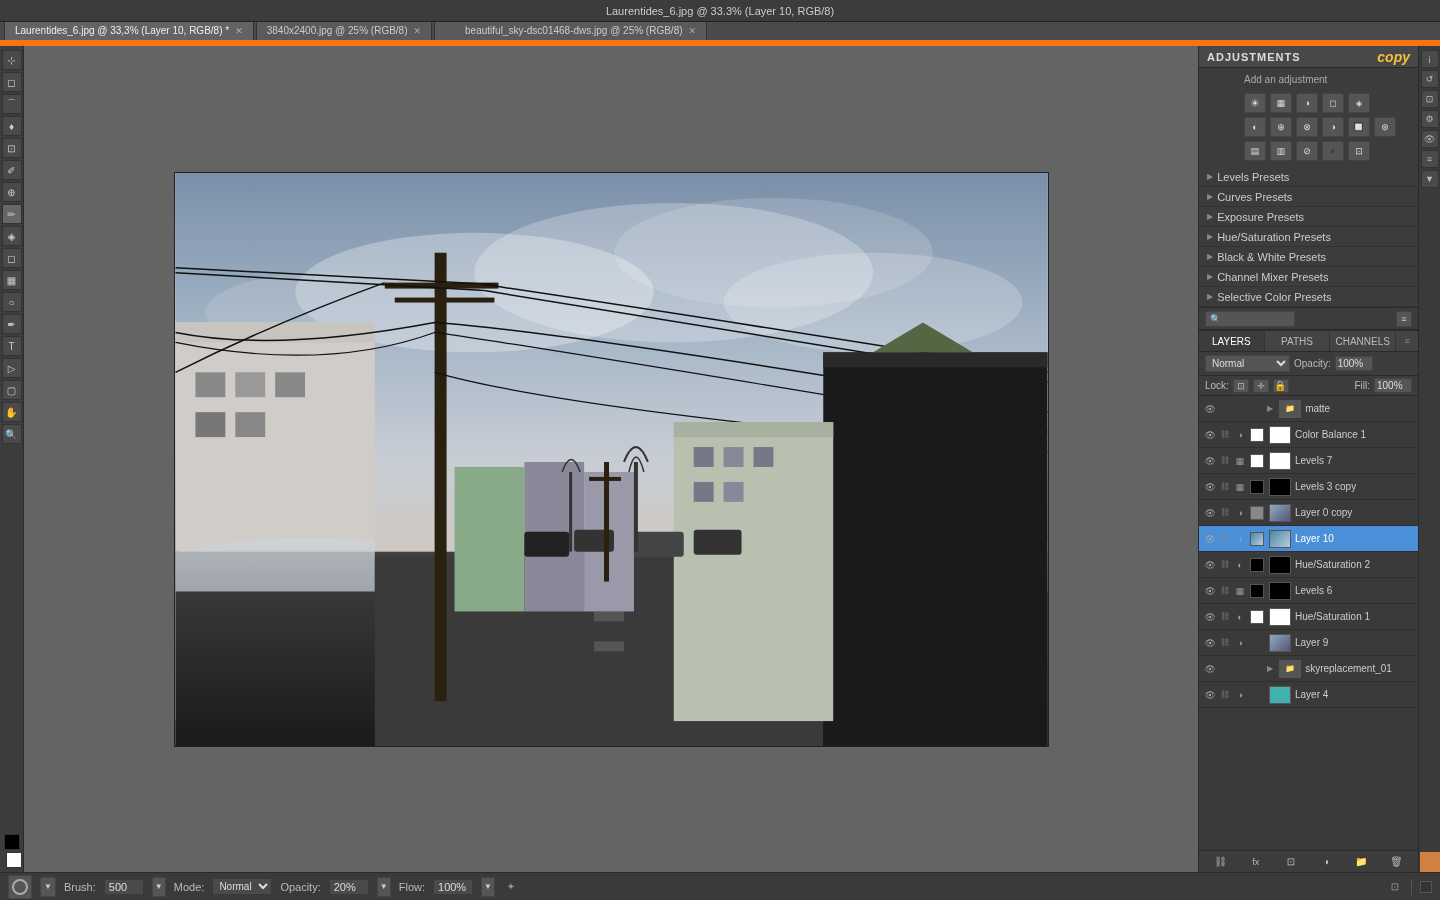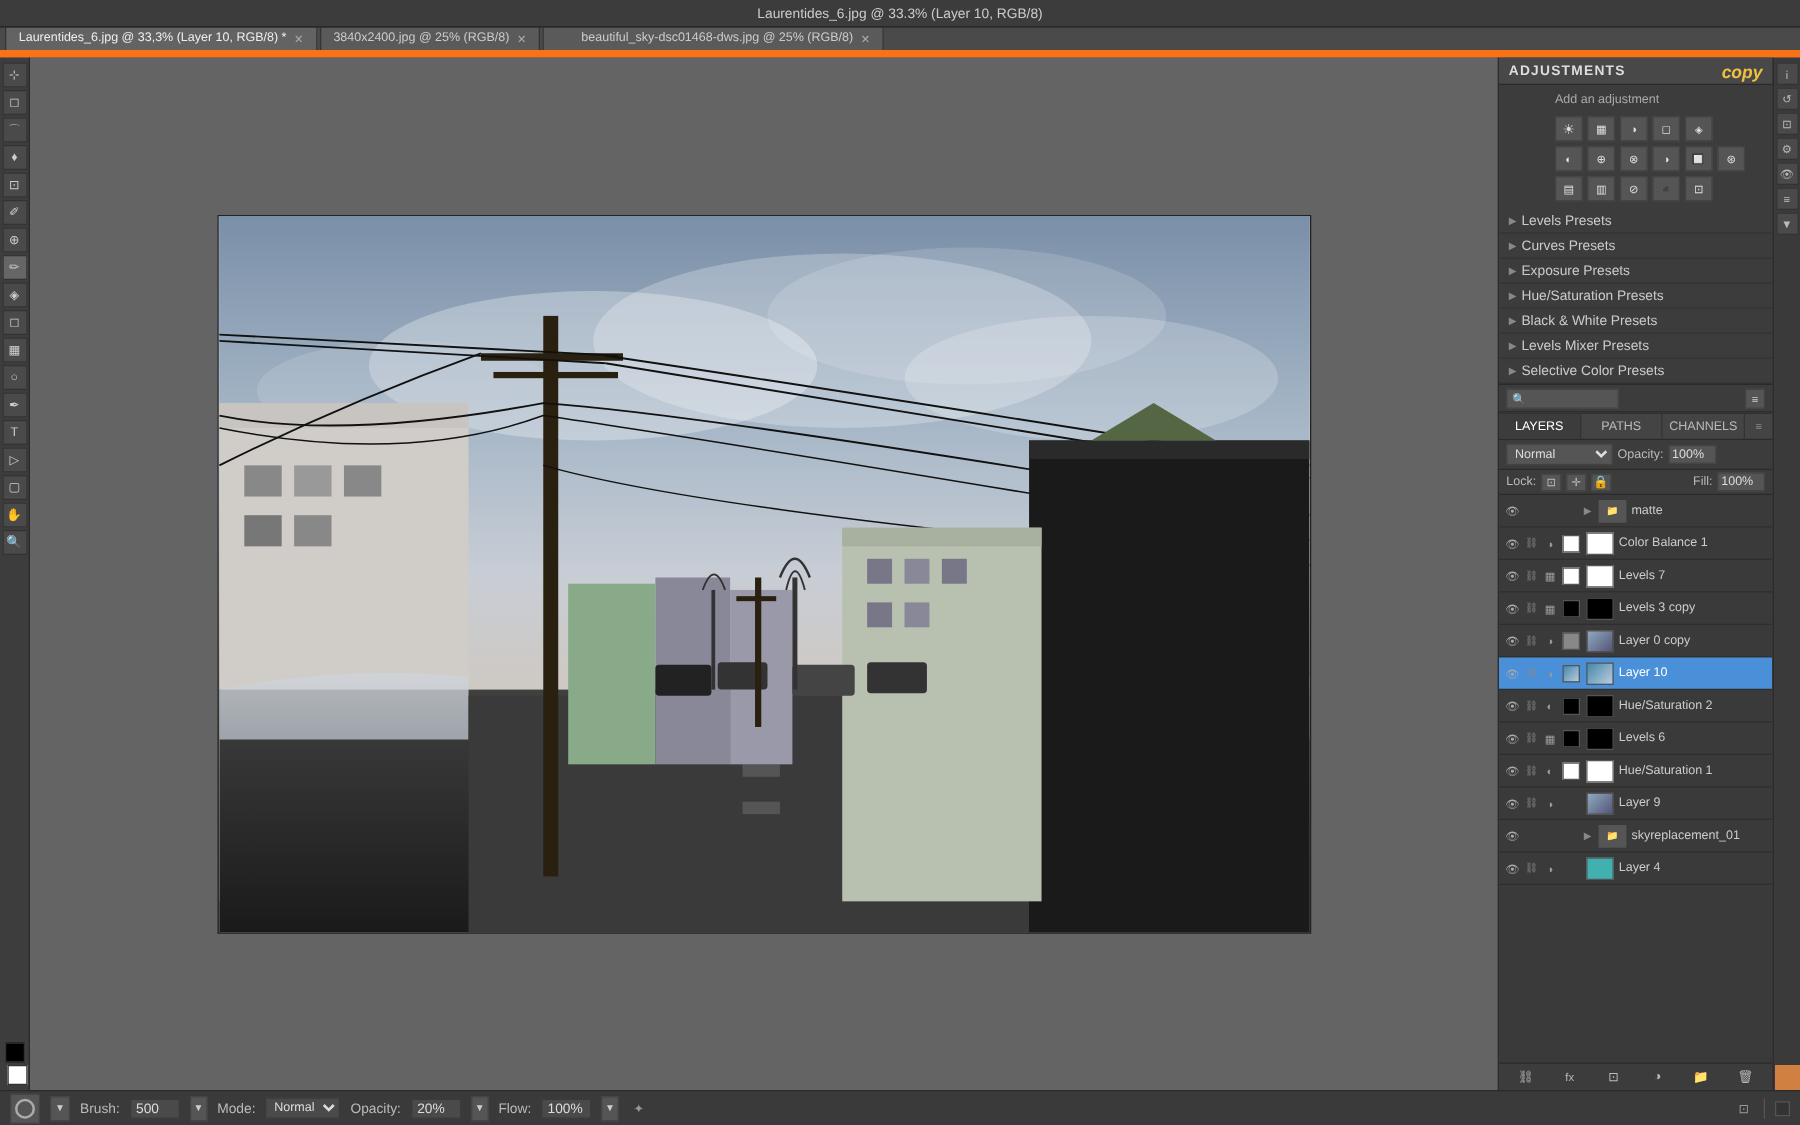--- a/index.html
+++ b/index.html
@@ -677,21 +677,21 @@
         <div class="preset-item">
           <span class="preset-arrow">▶</span>
           <span class="preset-label">Hue/Saturation Presets</span>
         </div>
         <div class="preset-item">
           <span class="preset-arrow">▶</span>
           <span class="preset-label">Black &amp; White Presets</span>
         </div>
         <div class="preset-item">
           <span class="preset-arrow">▶</span>
-          <span class="preset-label">Levels Mixer Presets</span>
+          <span class="preset-label">Channel Mixer Presets</span>
         </div>
         <div class="preset-item">
           <span class="preset-arrow">▶</span>
           <span class="preset-label">Selective Color Presets</span>
         </div>
       </div>
 
       <div style="height:22px;display:flex;align-items:center;padding:0 6px;gap:4px;border-top:1px solid #2a2a2a;">
         <div style="width:90px;height:16px;background:#555;border:1px solid #444;display:flex;align-items:center;padding:0 4px;">
           <span style="font-size:9px;color:#aaa;">🔍</span>

